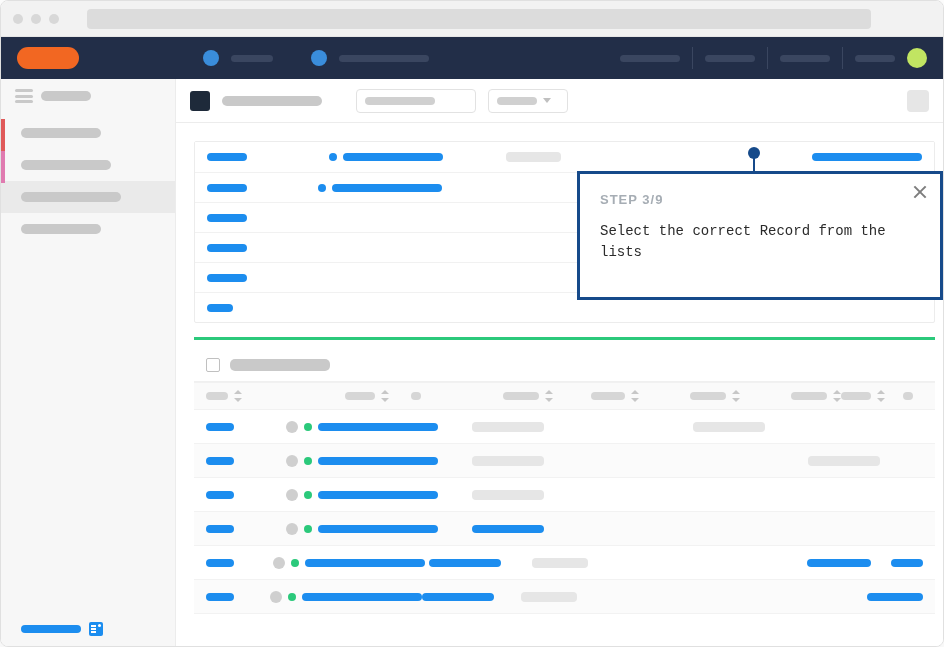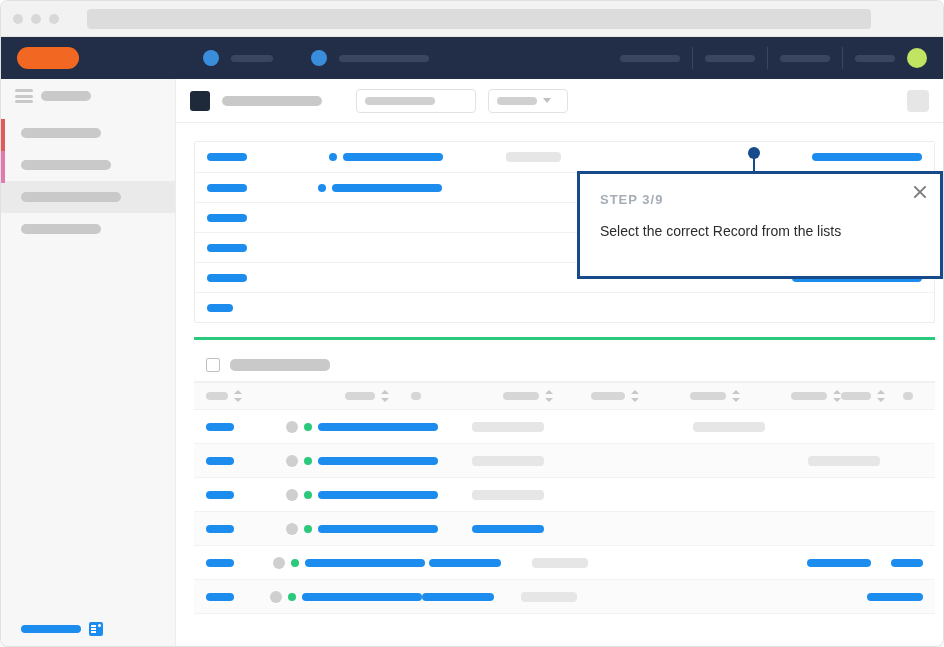--- a/index.html
+++ b/index.html
@@ -92,21 +92,21 @@
   .pop-wrap { position: absolute; left: 383px; top: 30px; z-index: 50; }
   .pop-pointer { position: absolute; left: 176px; top: -18px; width: 2px; height: 20px; background: #164a8a; }
   .pop-dot { position: absolute; left: 171px; top: -24px; width: 12px; height: 12px; border-radius: 50%; background: #164a8a; }
   .pop { width: 366px; background: #fff; border: 3px solid #164a8a; padding: 18px 20px 22px 20px; position: relative; }
   .pop-close { position: absolute; right: 12px; top: 10px; width: 16px; height: 16px; cursor: pointer; }
   .pop-close::before, .pop-close::after { content: ""; position: absolute; left: 7px; top: 0; width: 2px; height: 16px; background: #7d7d7d; }
   .pop-close::before { transform: rotate(45deg); }
   .pop-close::after { transform: rotate(-45deg); }
   .pop-step { color: #a6adb4; letter-spacing: 1px; font-size: 13px; font-weight: 600; margin-bottom: 14px; }
   .pop-body { color: #2b2b2b; font-size: 14px; line-height: 1.5; }
-  .pop-body p { margin-bottom: 12px; }
+  .pop-body p { margin-bottom: 12px; font-family: Liberation Mono, monospace; }
   .content-inner { position: relative; }
 </style>
 </head>
 <body>
 
 <div class="frame">
 
   <div class="chrome">
     <div class="dot"></div>
     <div class="dot"></div>

